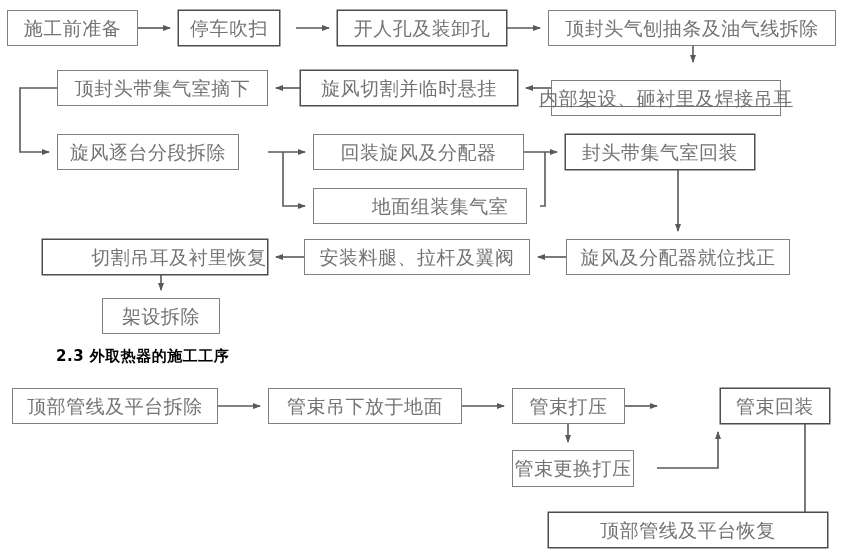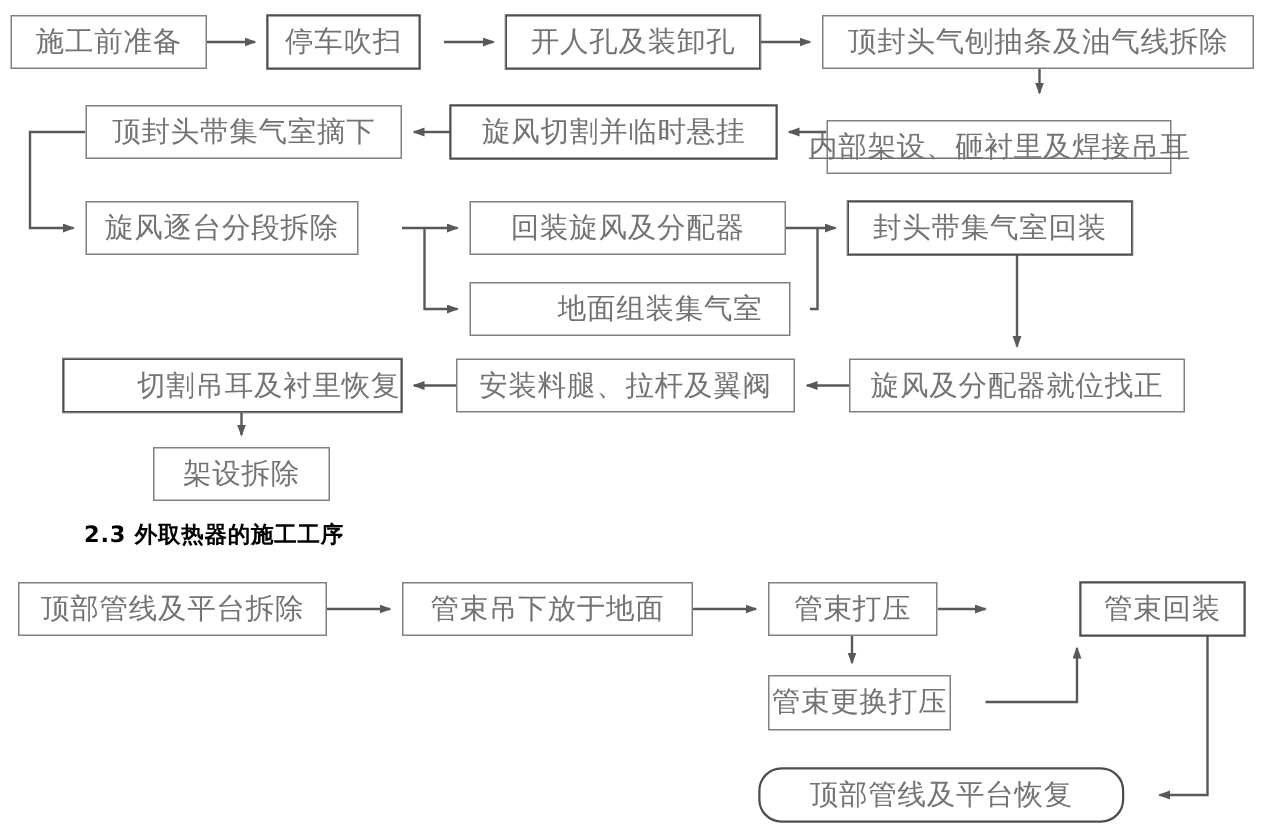--- a/index.html
+++ b/index.html
@@ -133,15 +133,15 @@
   <div class="node" style="left:12px;top:388px;width:206px;height:36px;">顶部管线及平台拆除</div>
 
   <div class="node" style="left:268px;top:388px;width:194px;height:36px;">管束吊下放于地面</div>
 
   <div class="node" style="left:512px;top:388px;width:113px;height:36px;">管束打压</div>
 
   <div class="node thick" style="left:700px;top:388px;width:110px;height:36px;margin-left:20px;">管束回装</div>
 
   <div class="node" style="left:512px;top:450px;width:122px;height:37px;">管束更换打压</div>
 
-  <div class="node thick" style="left:506px;top:512px;width:243px;height:36px;border-radius:15px;">顶部管线及平台恢复</div>
+  <div class="node thick" style="left:548px;top:512px;width:280px;height:36px;">顶部管线及平台恢复</div>
 
 </div>
 
 </body></html>

